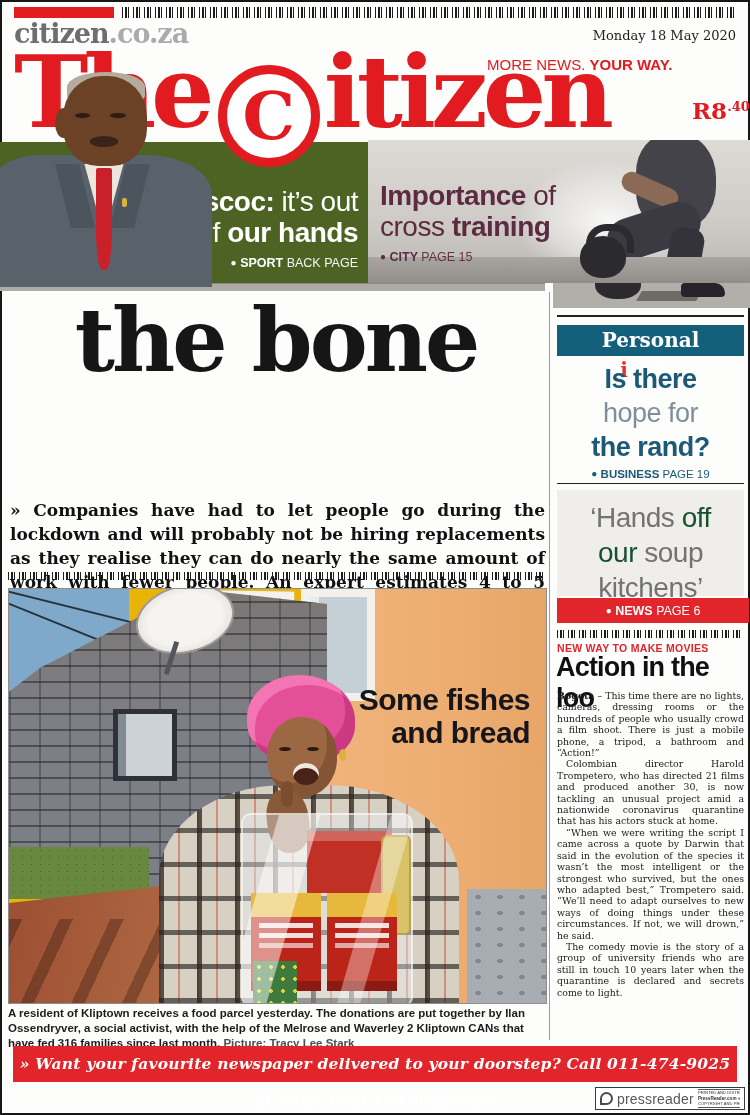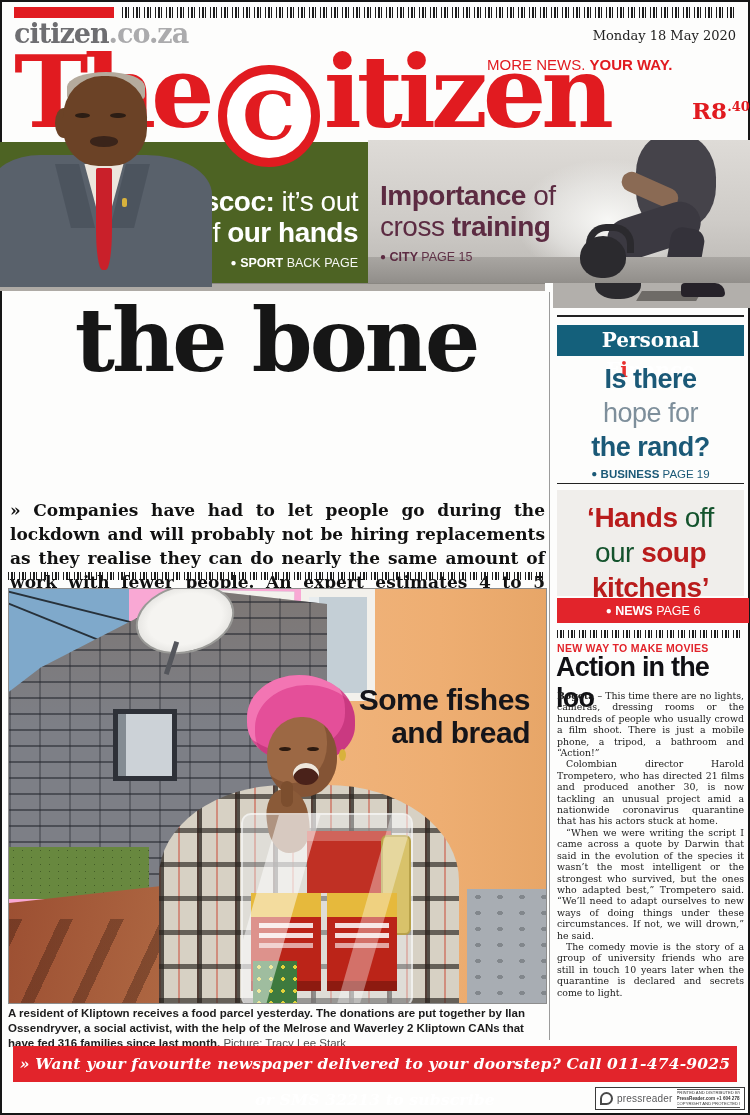--- a/index.html
+++ b/index.html
@@ -77,21 +77,21 @@
             font-size:87px;line-height:98px;letter-spacing:-3px;}
   .standfirst{left:10px;top:498px;width:535px;font-weight:bold;font-size:17px;line-height:24px;
               text-align:justify;color:#111;}
   .sf-kicker{position:absolute;right:0;bottom:1px;background:#fdfdfc;padding-left:8px;
              font-family:"Liberation Sans",sans-serif;font-size:13px;font-weight:bold;}
   .sf-kicker .bullet{color:#e11b20;}
   .sf-kicker .sec{color:#e11b20;}
   .sf-kicker .pg{color:#6e6e71;font-weight:normal;}
   .lead-sep{left:8px;top:572px;width:537px;height:8px;}
   
-  .photo{left:8px;top:588px;width:537px;height:414px;background:#f9a8d4;overflow:hidden;border:1px solid #8d8d8d;}
+  .photo{left:8px;top:588px;width:537px;height:414px;background:#eab308;overflow:hidden;border:1px solid #8d8d8d;}
   .ph-sky{position:absolute;left:0;top:0;width:120px;height:110px;background:#7fa9cb;}
   .ph-wire{position:absolute;left:-10px;top:18px;width:150px;height:2px;background:#27313a;transform:rotate(14deg);}
   .ph-wire.w2{top:40px;transform:rotate(22deg);}
   .ph-house{position:absolute;left:0;top:0;width:318px;height:302px;background-color:#7d7f86;
             background-image:repeating-linear-gradient(0deg,rgba(35,38,45,.55) 0 2px,transparent 2px 16px),
                              repeating-linear-gradient(90deg,rgba(35,38,45,.35) 0 2px,transparent 2px 30px),
                              linear-gradient(180deg,rgba(125,100,75,.3),transparent 45%);
             clip-path:polygon(0 34%,10% 26%,58% 0,100% 5%,100% 100%,0 100%);}
   .ph-window1{position:absolute;left:104px;top:120px;width:54px;height:62px;background:#ccd2d7;
               border:5px solid #2e3138;box-shadow:inset 8px 0 0 rgba(60,70,80,.5);}
@@ -136,52 +136,52 @@
            box-shadow:inset 0 10px 0 rgba(255,255,255,.25);}
   .bag-oil{position:absolute;left:138px;top:20px;width:26px;height:96px;background:#d8c26a;border-radius:6px;border:2px solid #b8a24a;}
   .bag-can{position:absolute;top:78px;width:70px;height:98px;background:#bb2418;
            box-shadow:inset 0 24px 0 #e6b93c,inset 0 -10px 0 #8d1a10;}
   .bag-can .ct{position:absolute;left:8px;top:30px;width:54px;height:5px;background:#fff;opacity:.85;box-shadow:0 10px 0 #fff,0 20px 0 rgba(255,255,255,.7);}
   .bag-green{position:absolute;left:10px;top:146px;width:44px;height:44px;background:#3e7a3e;
              background-image:radial-gradient(#e2d23a 22%,transparent 24%);background-size:12px 12px;}
   .ph-title{position:absolute;right:16px;top:94px;text-align:right;font-weight:bold;font-size:30px;
             line-height:33px;color:#15151a;letter-spacing:-0.5px;}
   .caption{left:8px;top:1006px;width:537px;font-size:11.5px;line-height:15px;font-weight:bold;color:#1c1c1c;}
-  .caption .credit{font-weight:normal;color:#4d4d4d;}
+  .caption .credit{font-weight:bold;color:#4d4d4d;}
   
   .sb-hr{left:557px;width:187px;height:2px;background:#222;}
   .pf-box{left:557px;top:325px;width:187px;height:31px;background:#14607b;color:#fff;text-align:center;
           font-weight:bold;font-size:20px;line-height:30px;}
   .pf-box .pfi{color:#e8312f;}
   .pf-head{left:557px;top:362px;width:187px;text-align:center;font-size:27px;line-height:34px;letter-spacing:-0.5px;}
   .pf-head .hb{font-weight:bold;color:#1b5977;}
   .pf-head .hl{color:#7e8f9b;}
   .pf-kicker{left:557px;top:468px;width:187px;text-align:center;font-size:11.5px;font-weight:bold;color:#1b5977;}
   .soup-box{left:557px;top:490px;width:187px;height:106px;background:#f0eeeb;text-align:center;
             font-size:28px;line-height:35px;letter-spacing:-0.5px;padding-top:10px;box-sizing:border-box;}
-  .soup-box .sr{color:#b91c1c;font-weight:bold;}
+  .soup-box .sr{color:#737373;font-weight:normal;}
   .soup-box .sg{color:#14532d;}
   .soup-bar{left:557px;top:598px;width:192px;height:25px;background:#e2242b;color:#fff;text-align:center;
             font-size:12.5px;font-weight:bold;line-height:25px;}
   .sb-barcode{left:557px;top:630px;width:187px;height:8px;}
   .movie-kicker{left:557px;top:642px;width:187px;font-size:10.5px;font-weight:bold;color:#e2242b;letter-spacing:0.3px;}
   .movie-head{left:556px;top:652px;width:190px;font-size:27px;font-weight:bold;color:#101014;letter-spacing:-0.8px;}
   .article{left:557px;top:690px;width:187px;height:352px;font-size:9.4px;line-height:11.4px;
            text-align:justify;color:#1a1a1a;overflow:hidden;}
   .article p{margin:0;text-indent:9px;}
   .article p.first{text-indent:0;}
   .article .lead{font-weight:bold;}
   .article .it{font-style:italic;}
   
   .subscribe{left:13px;top:1046px;width:724px;height:36px;background:#e2242b;color:#fff;text-align:center;
              font-weight:bold;font-style:italic;font-size:15.5px;line-height:36px;letter-spacing:0.2px;}
   .pr-box{left:595px;top:1087px;width:150px;height:23px;border:1px solid #3a3a3a;background:#fff;
           display:flex;align-items:center;gap:4px;padding:0 4px;box-sizing:border-box;}
   .pr-logo{width:13px;height:13px;border:2px solid #4a4a4a;border-radius:50% 50% 50% 0;box-sizing:border-box;}
-  .pr-name{font-size:10px;color:#58585a;letter-spacing:0.2px;}
+  .pr-name{font-size:14px;color:#58585a;letter-spacing:0.2px;}
   .pr-stamp{flex:1;font-size:4.2px;line-height:5.4px;color:#333;border-top:1px solid #555;border-bottom:1px solid #555;
             overflow:hidden;white-space:nowrap;}
   .pr-stamp .mid{font-weight:bold;font-size:4.6px;}
 </style>
 </head>
 <body>
 
 <div class="page">
 
   <div class="abs red-block"></div>

